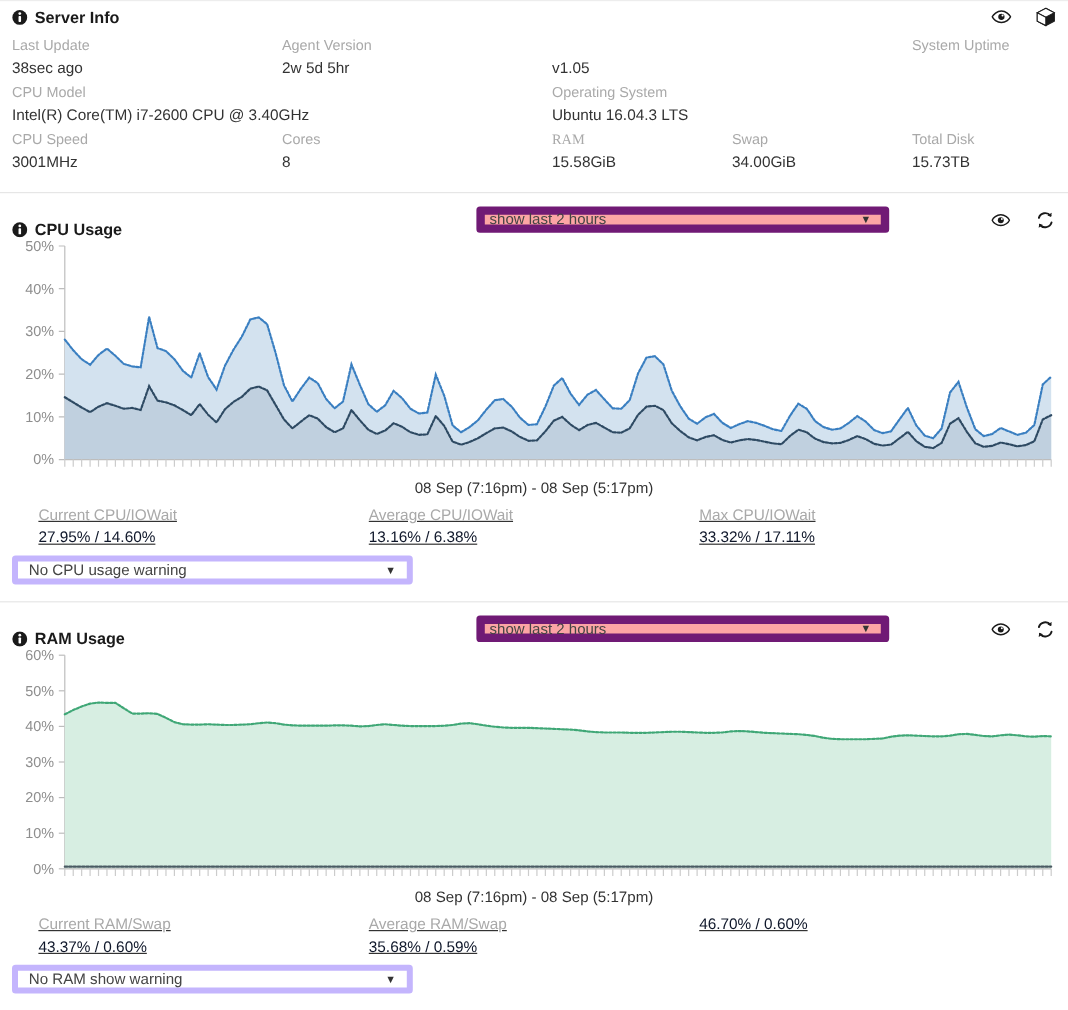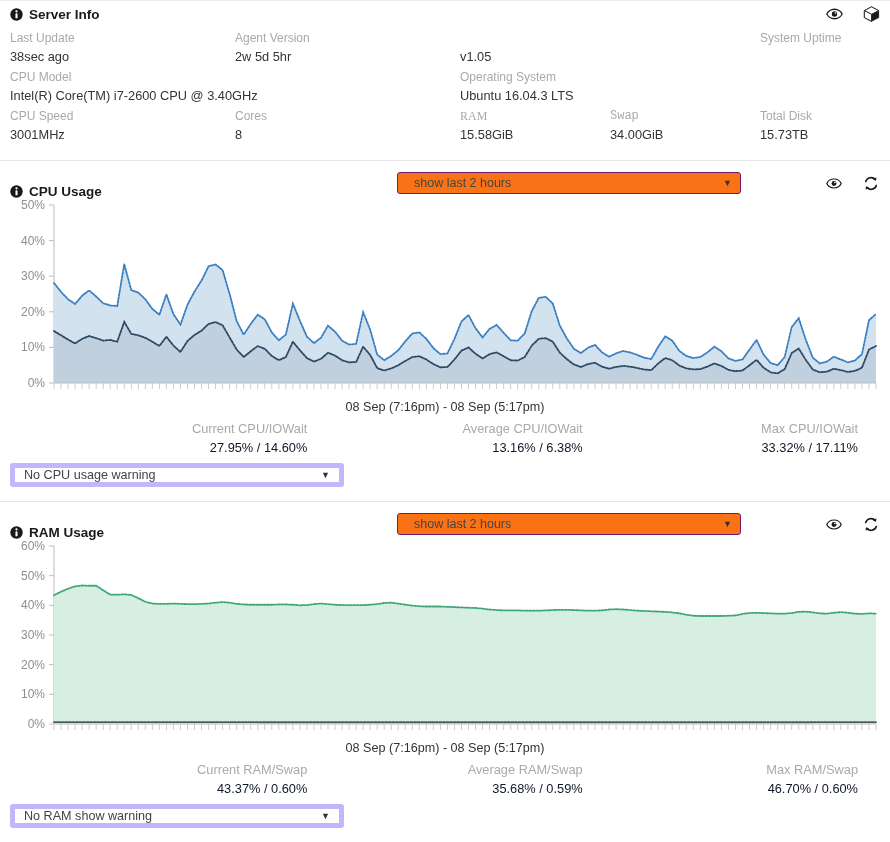--- a/index.html
+++ b/index.html
@@ -78,26 +78,26 @@
     height: 30px;
     display: flex;
     align-items: flex-end;
   }
   .range-select {
     position: absolute;
     left: 387px;
     top: 3px;
     width: 344px;
     height: 22px;
-    border: 1px solid #701a75;
+    border: 7px solid #701a75;
     border-radius: 3px;
-    background: #f97316;
+    background: #fca5a5;
     font-size: 12.5px;
     color: #444;
-    padding: 0 16px;
+    padding: 0 4px;
     line-height: 20px;
     display: flex;
     align-items: center;
     cursor: pointer;
   }
   .range-select .caret {
     position: absolute;
     right: 8px; top: 50%;
     transform: translateY(-50%);
     font-size: 9px;
@@ -113,21 +113,21 @@
     color: #333;
     margin-top: 1px;
   }
 
   .stats-row {
     display: grid;
     grid-template-columns: 1fr 1fr 1fr;
     margin-top: 5px;
     padding: 0 22px 0 22px;
   }
-  .stat { text-align: right; }
+  .stat { text-align: left; text-decoration: underline; }
   .stat-lbl { font-size: 12.8px; color: #a9a9a9; line-height: 19px; }
   .stat-val { font-size: 12.8px; color: #0f172a; line-height: 19px; }
 
   .warn-select {
     margin-top: 6px;
     width: 334px;
     height: 24px;
     border: 5px solid #c4b5fd;
     border-radius: 3px;
     background: #ffffff;
@@ -194,21 +194,21 @@
 
       <div class="lbl span-2">CPU Model</div>
       <div class="lbl span-3">Operating System</div>
 
       <div class="val span-2">Intel(R) Core(TM) i7-2600 CPU @ 3.40GHz</div>
       <div class="val span-3">Ubuntu 16.04.3 LTS</div>
 
       <div class="lbl" style="grid-column:1;">CPU Speed</div>
       <div class="lbl" style="grid-column:2;">Cores</div>
       <div class="lbl" style="grid-column:3;font-family:Liberation Serif, serif;">RAM</div>
-      <div class="lbl" style="grid-column:4;font-family:Liberation Mono, monospace;">Swap</div>
+      <div class="lbl" style="grid-column:4;">Swap</div>
       <div class="lbl" style="grid-column:5;">Total Disk</div>
 
       <div class="val" style="grid-column:1;">3001MHz</div>
       <div class="val" style="grid-column:2;">8</div>
       <div class="val" style="grid-column:3;">15.58GiB</div>
       <div class="val" style="grid-column:4;">34.00GiB</div>
       <div class="val" style="grid-column:5;">15.73TB</div>
     </div>
     <div class="sec-gap"></div>
   </div>
@@ -603,21 +603,20 @@
     <div class="stats-row">
       <div class="stat">
         <div class="stat-lbl">Current RAM/Swap</div>
         <div class="stat-val">43.37% / 0.60%</div>
       </div>
       <div class="stat">
         <div class="stat-lbl">Average RAM/Swap</div>
         <div class="stat-val">35.68% / 0.59%</div>
       </div>
       <div class="stat">
-        <div class="stat-lbl">Max RAM/Swap</div>
         <div class="stat-val">46.70% / 0.60%</div>
       </div>
     </div>
 
     <div class="warn-select">
       <span>No RAM show warning</span>
       <span class="caret">▼</span>
     </div>
   </div>
 

